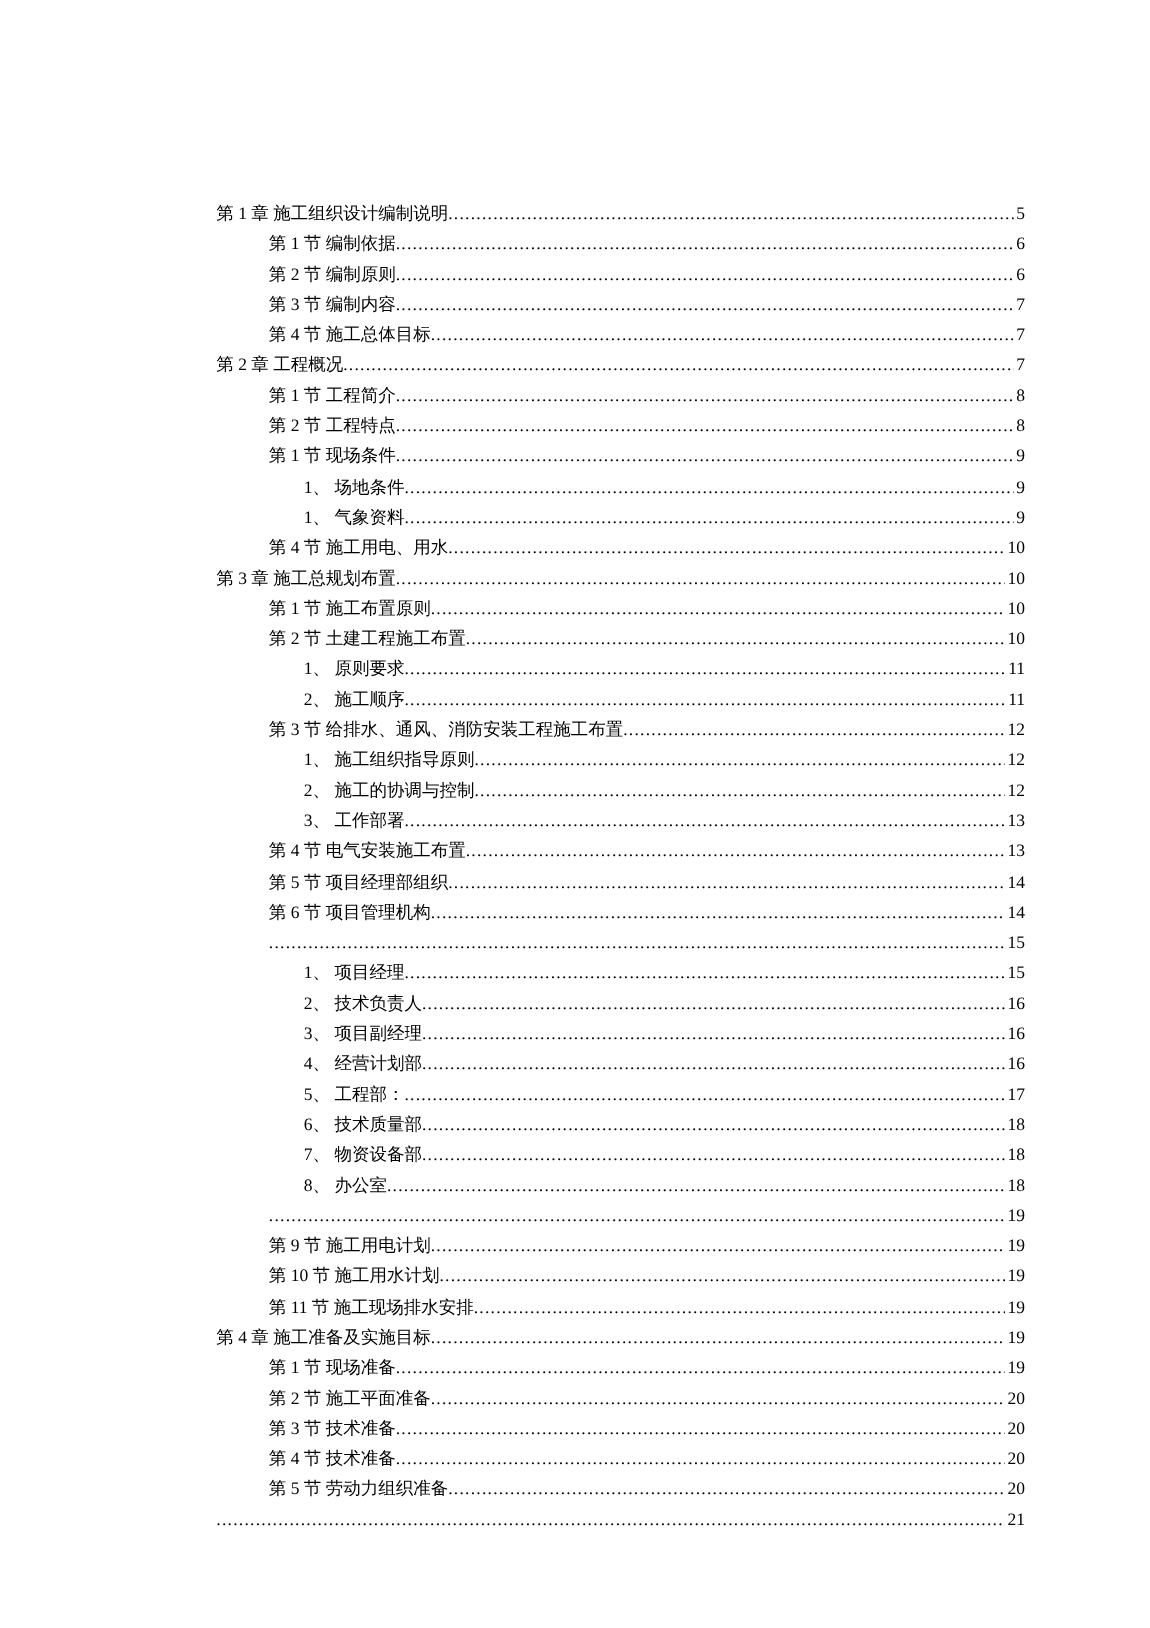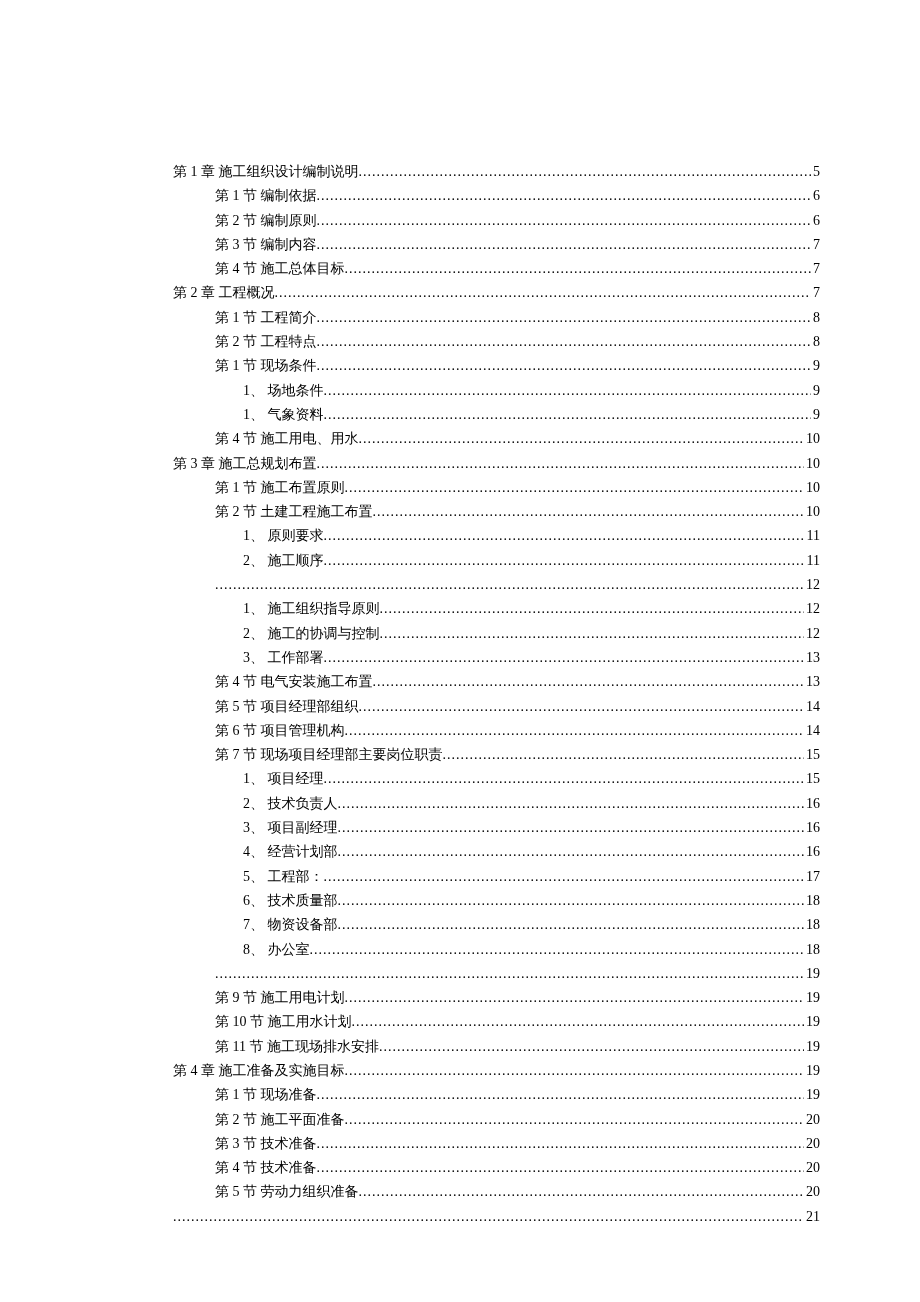--- a/index.html
+++ b/index.html
@@ -126,20 +126,21 @@
         <span class="label">1、  原则要求</span>
         <span class="dots">............................................................................................................................................................................................................................................................................................................</span>
         <span class="page-num">11</span>
       </div>
       <div class="toc-line lvl-3">
         <span class="label">2、  施工顺序</span>
         <span class="dots">............................................................................................................................................................................................................................................................................................................</span>
         <span class="page-num">11</span>
       </div>
       <div class="toc-line lvl-2">
+        <span class="label">第 3 节  给排水、通风、消防安装工程施工布置</span>
         <span class="dots">............................................................................................................................................................................................................................................................................................................</span>
         <span class="page-num">12</span>
       </div>
       <div class="toc-line lvl-3">
         <span class="label">1、  施工组织指导原则</span>
         <span class="dots">............................................................................................................................................................................................................................................................................................................</span>
         <span class="page-num">12</span>
       </div>
       <div class="toc-line lvl-3">
         <span class="label">2、  施工的协调与控制</span>
@@ -160,21 +161,20 @@
         <span class="label">第 5 节  项目经理部组织</span>
         <span class="dots">............................................................................................................................................................................................................................................................................................................</span>
         <span class="page-num">14</span>
       </div>
       <div class="toc-line lvl-2">
         <span class="label">第 6 节  项目管理机构</span>
         <span class="dots">............................................................................................................................................................................................................................................................................................................</span>
         <span class="page-num">14</span>
       </div>
       <div class="toc-line lvl-2">
-        <span class="label">第 7 节  现场项目经理部主要岗位职责</span>
         <span class="dots">............................................................................................................................................................................................................................................................................................................</span>
         <span class="page-num">15</span>
       </div>
       <div class="toc-line lvl-3">
         <span class="label">1、  项目经理</span>
         <span class="dots">............................................................................................................................................................................................................................................................................................................</span>
         <span class="page-num">15</span>
       </div>
       <div class="toc-line lvl-3">
         <span class="label">2、  技术负责人</span>

